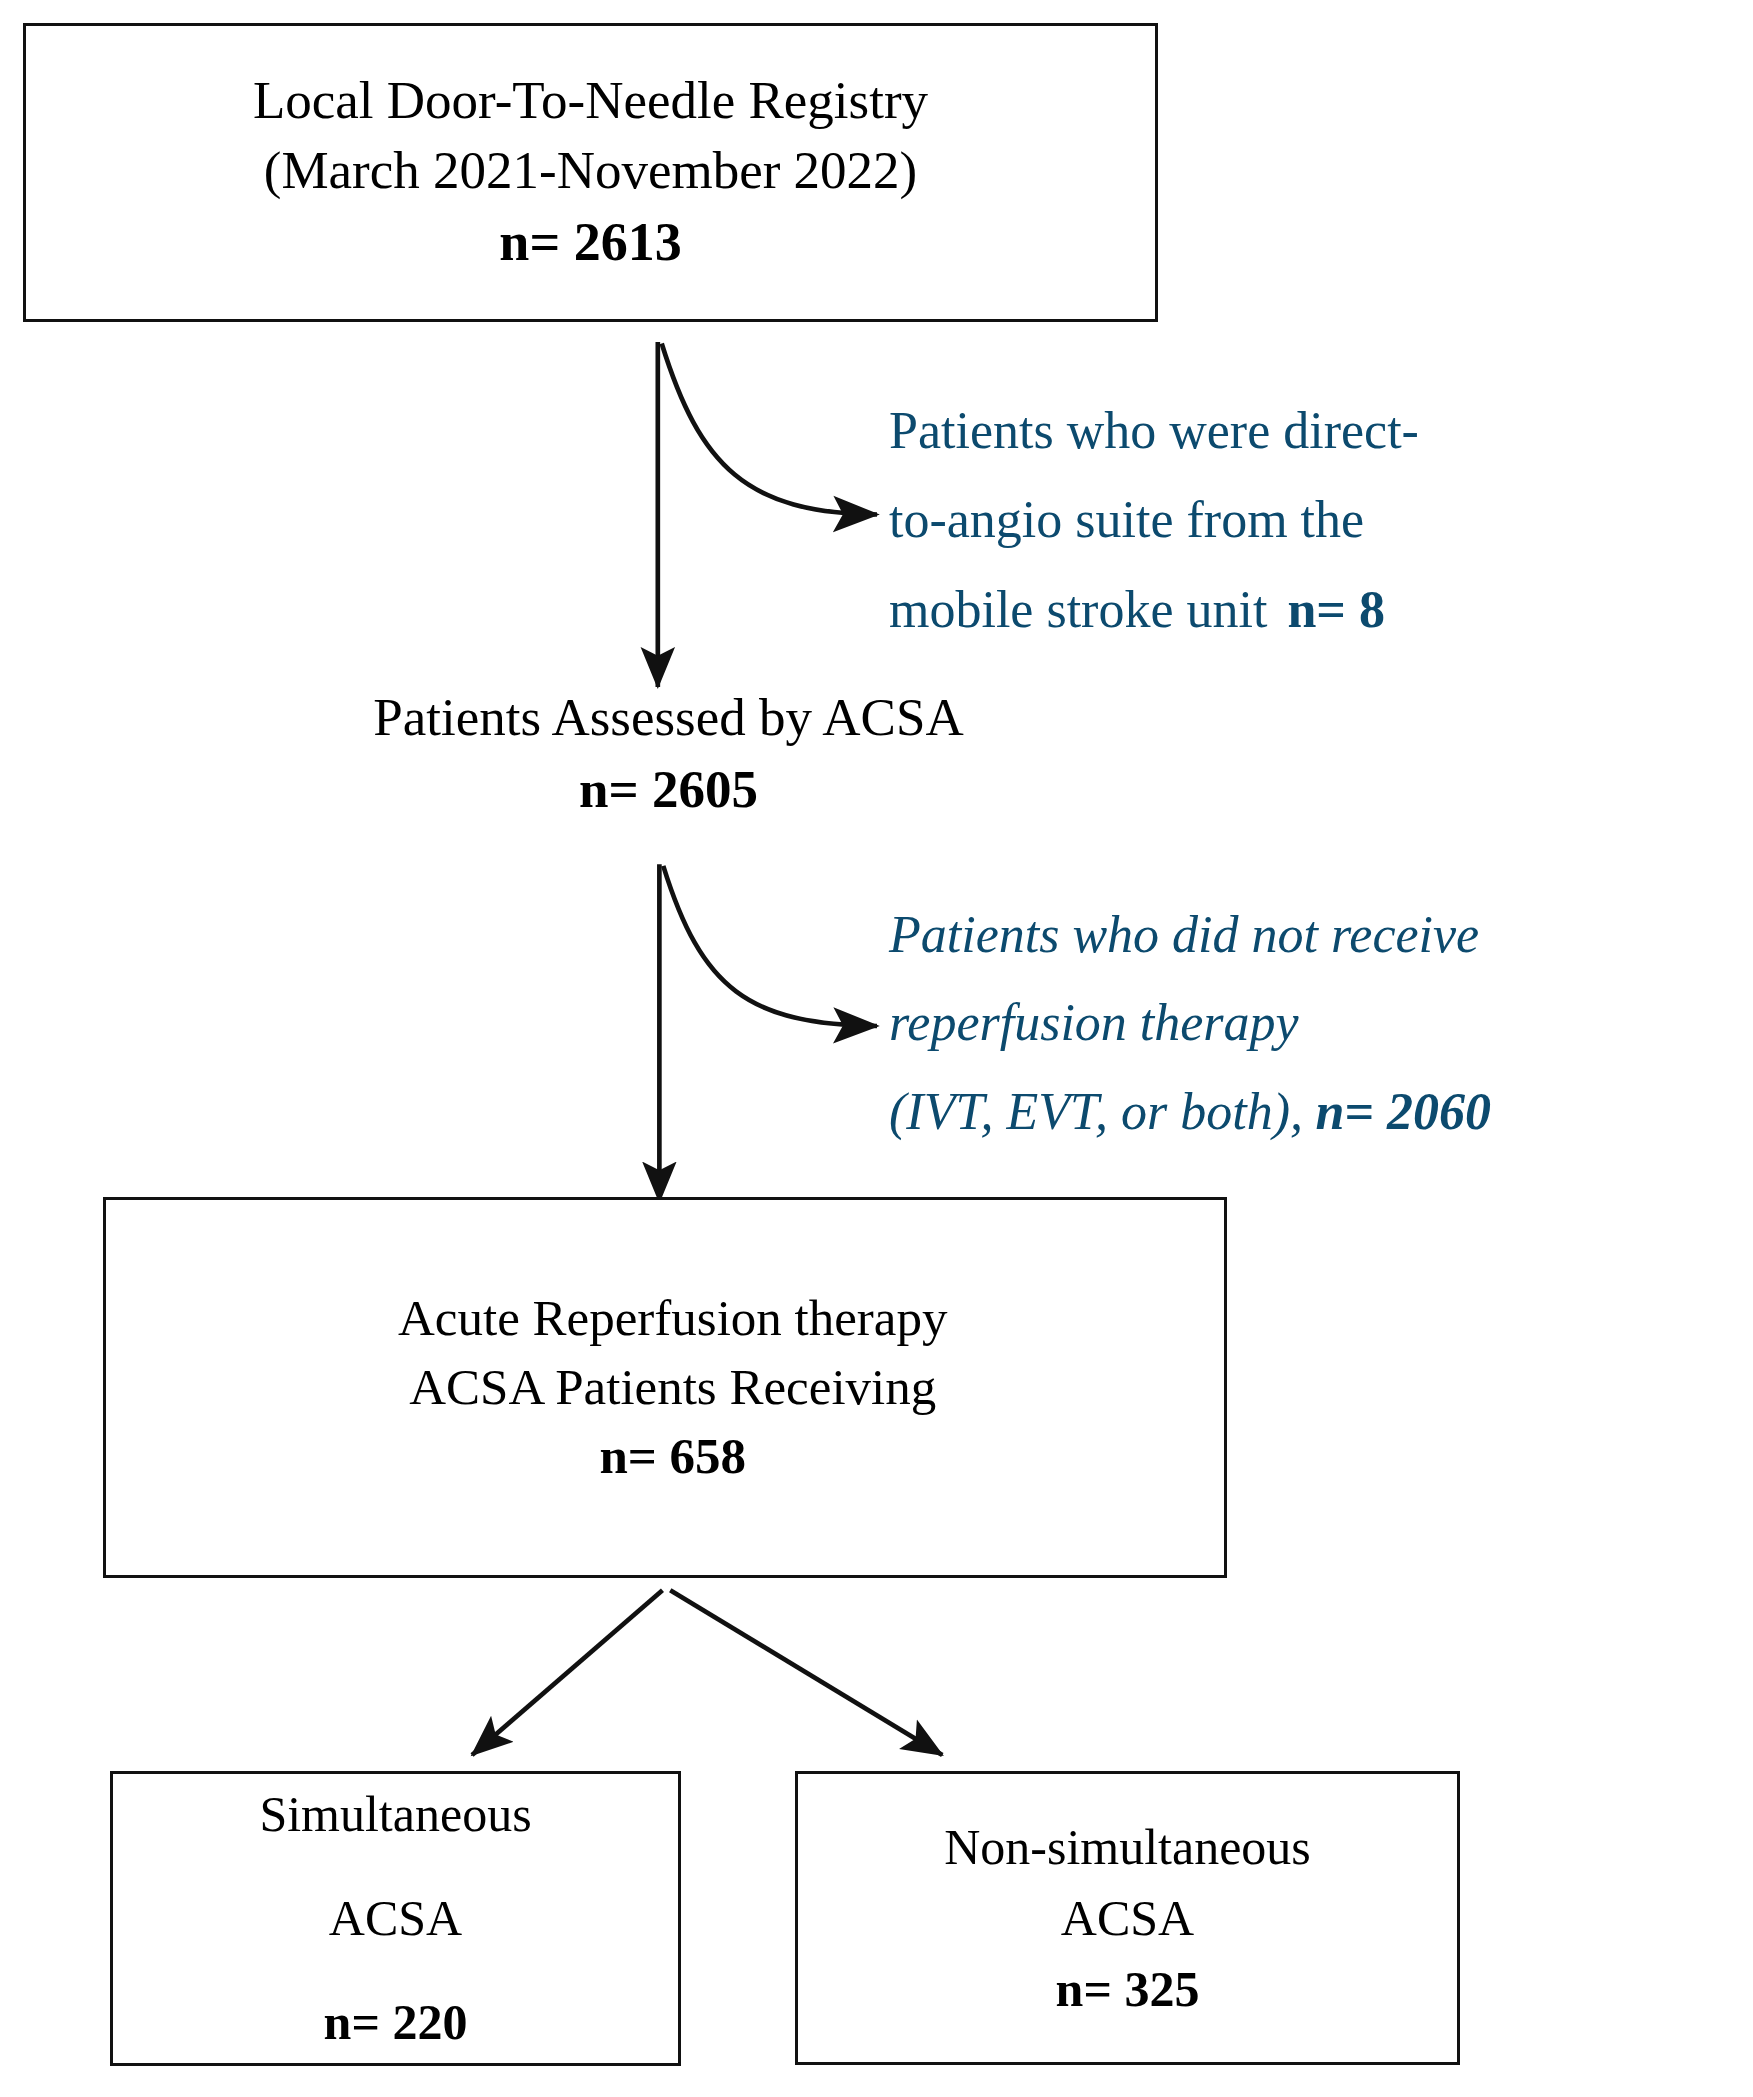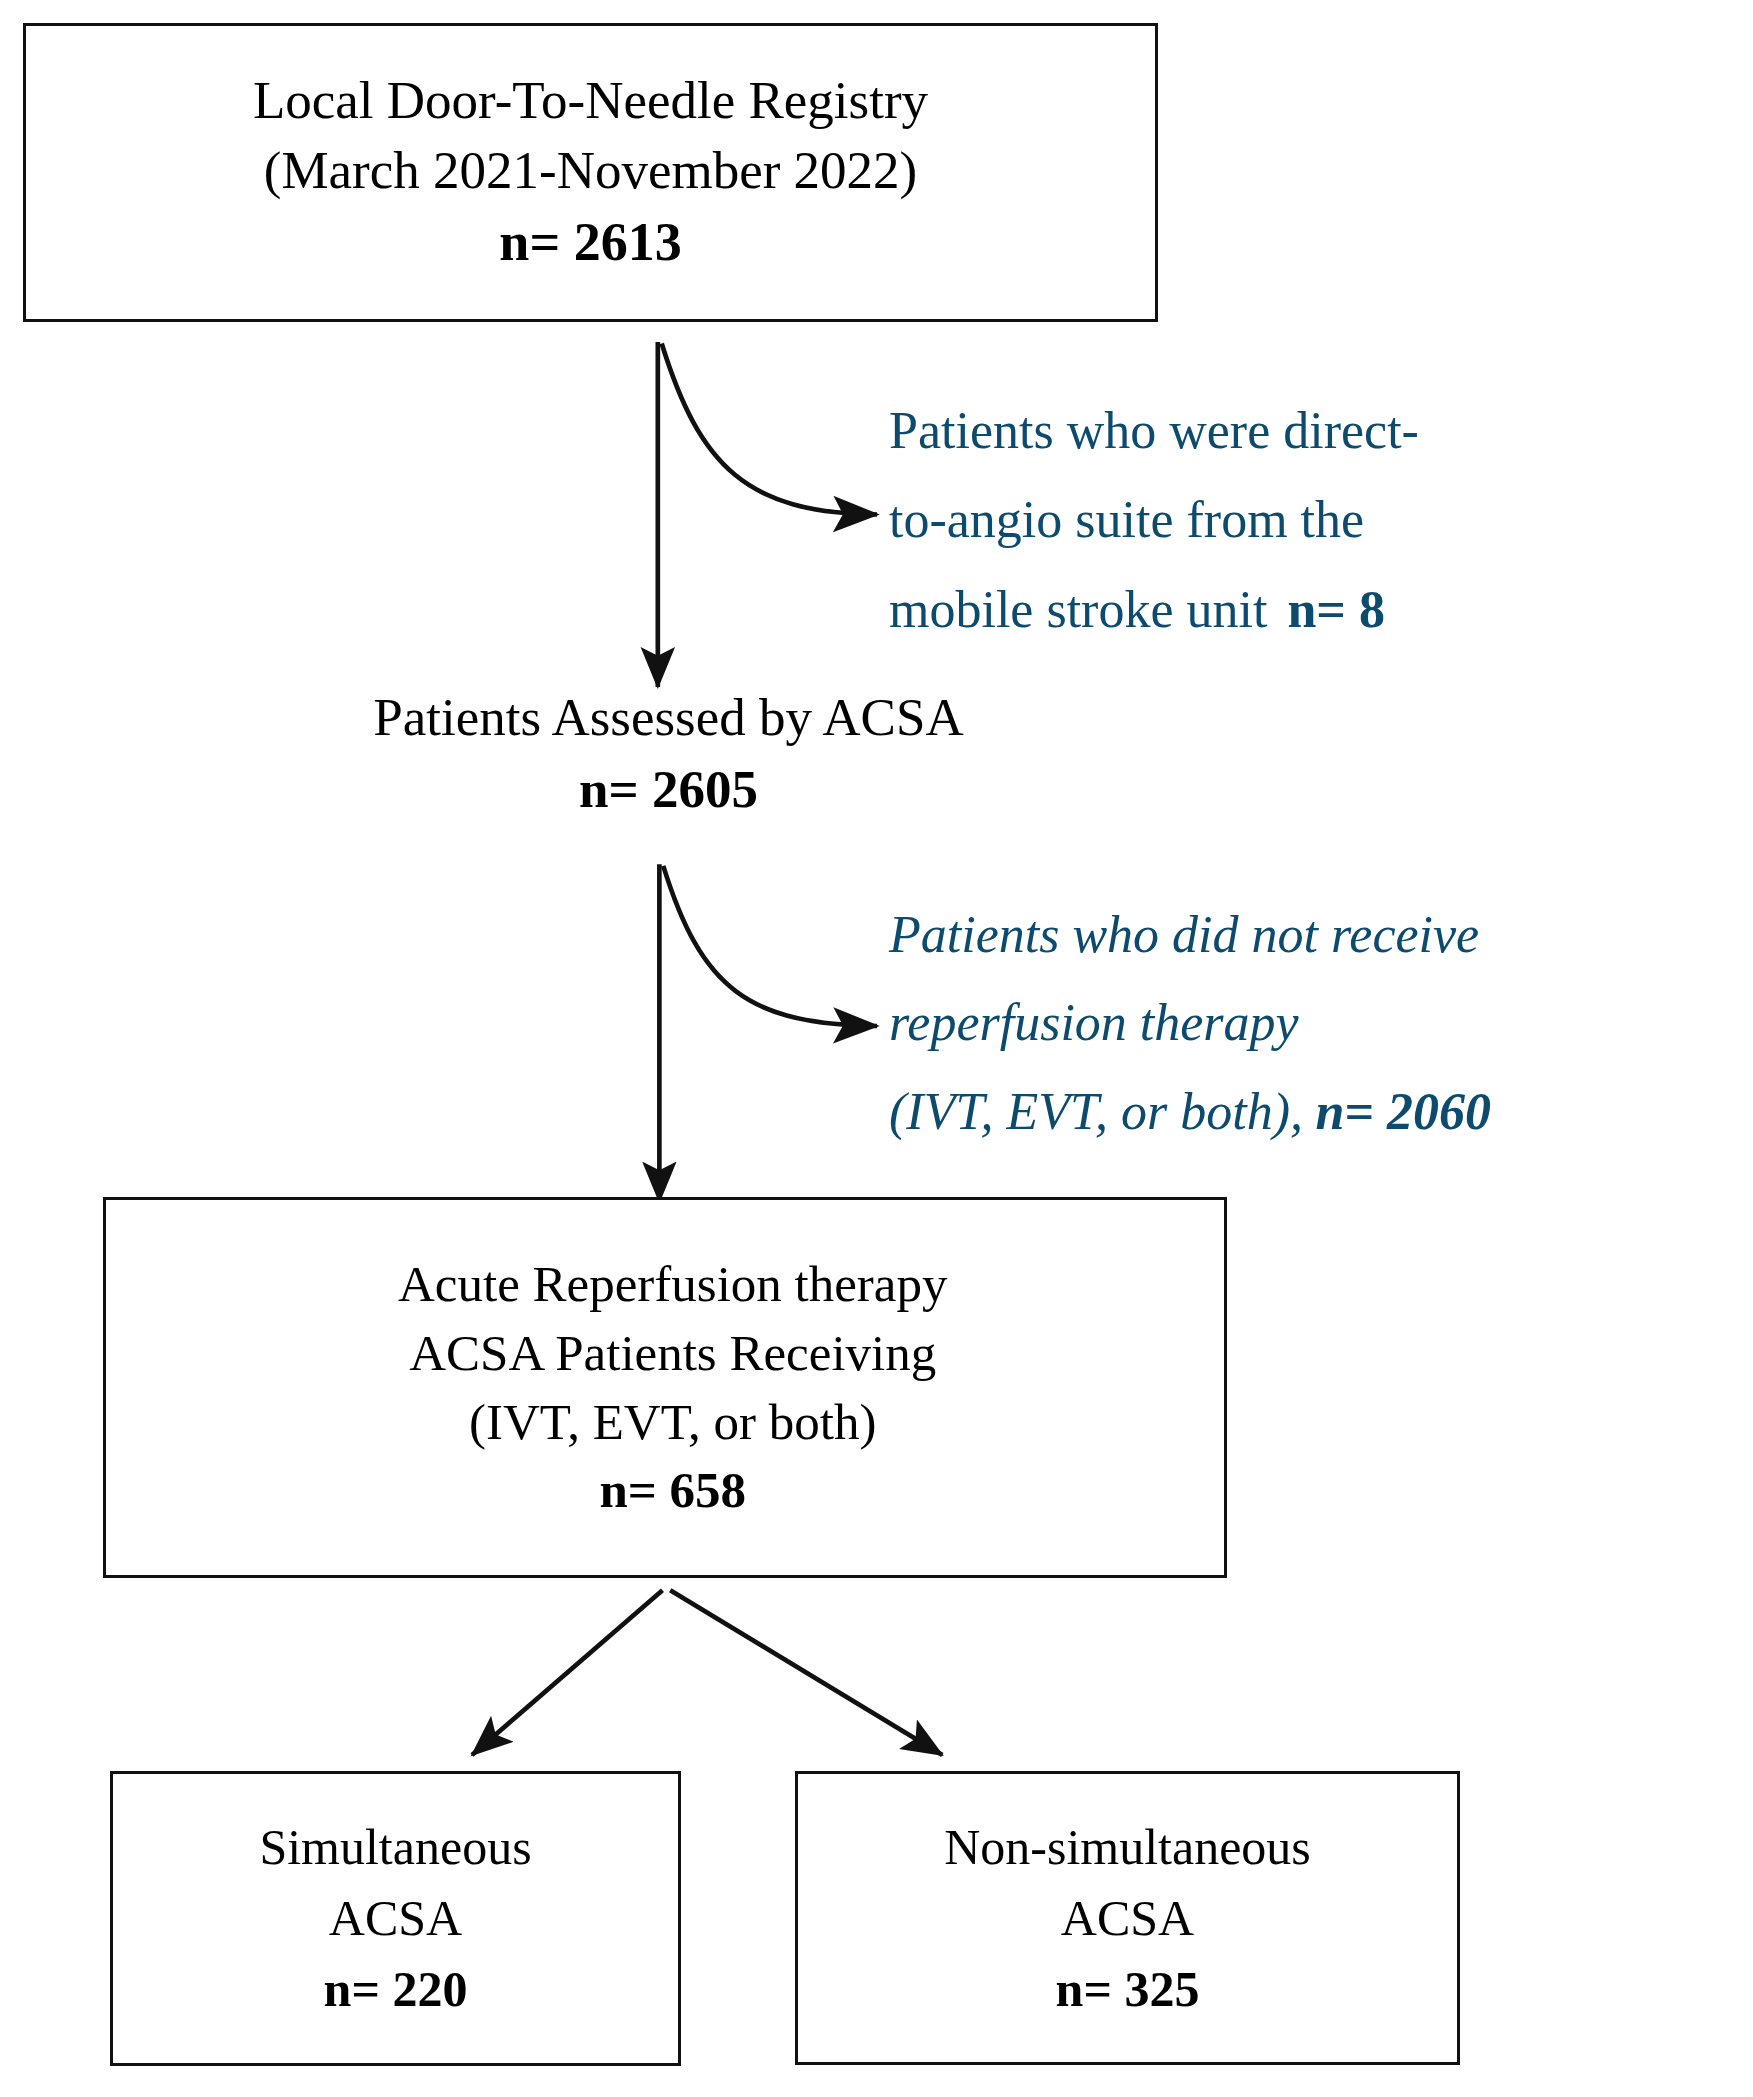--- a/index.html
+++ b/index.html
@@ -90,20 +90,21 @@
   }
   #box-reperfusion .line { font-size: 51px; line-height: 1.35; }
 
   
   #box-simultaneous {
     left: 110px;
     top: 1771px;
     width: 571px;
     height: 295px;
     padding: 4.7px 12.4px;
+    justify-content: space-between;
   }
   #box-nonsimultaneous {
     left: 795px;
     top: 1771px;
     width: 665px;
     height: 294px;
     padding: 4.7px 12.4px;
   }
   .leaf .line { font-size: 50px; line-height: 1.42; }
 
@@ -171,21 +172,20 @@
   <div class="annot" id="annot-no-reperfusion">
     <span class="line">Patients who did not receive</span>
     <span class="line">reperfusion therapy</span>
     <span class="line"><span>(IVT, EVT, or both),</span><span class="bold" style="padding-left:12.4px;">n= 2060</span></span>
   </div>
 
   <div class="node-box" id="box-reperfusion">
     <div class="inner">
       <span class="line">Acute Reperfusion therapy</span>
       <span class="line">ACSA Patients Receiving</span>
-      <span class="line">(IVT, EVT, or both)</span>
       <span class="line bold">n= 658</span>
     </div>
   </div>
 
   <div class="node-box leaf" id="box-simultaneous">
     <span class="line">Simultaneous</span>
     <span class="line">ACSA</span>
     <span class="line bold">n= 220</span>
   </div>
 

